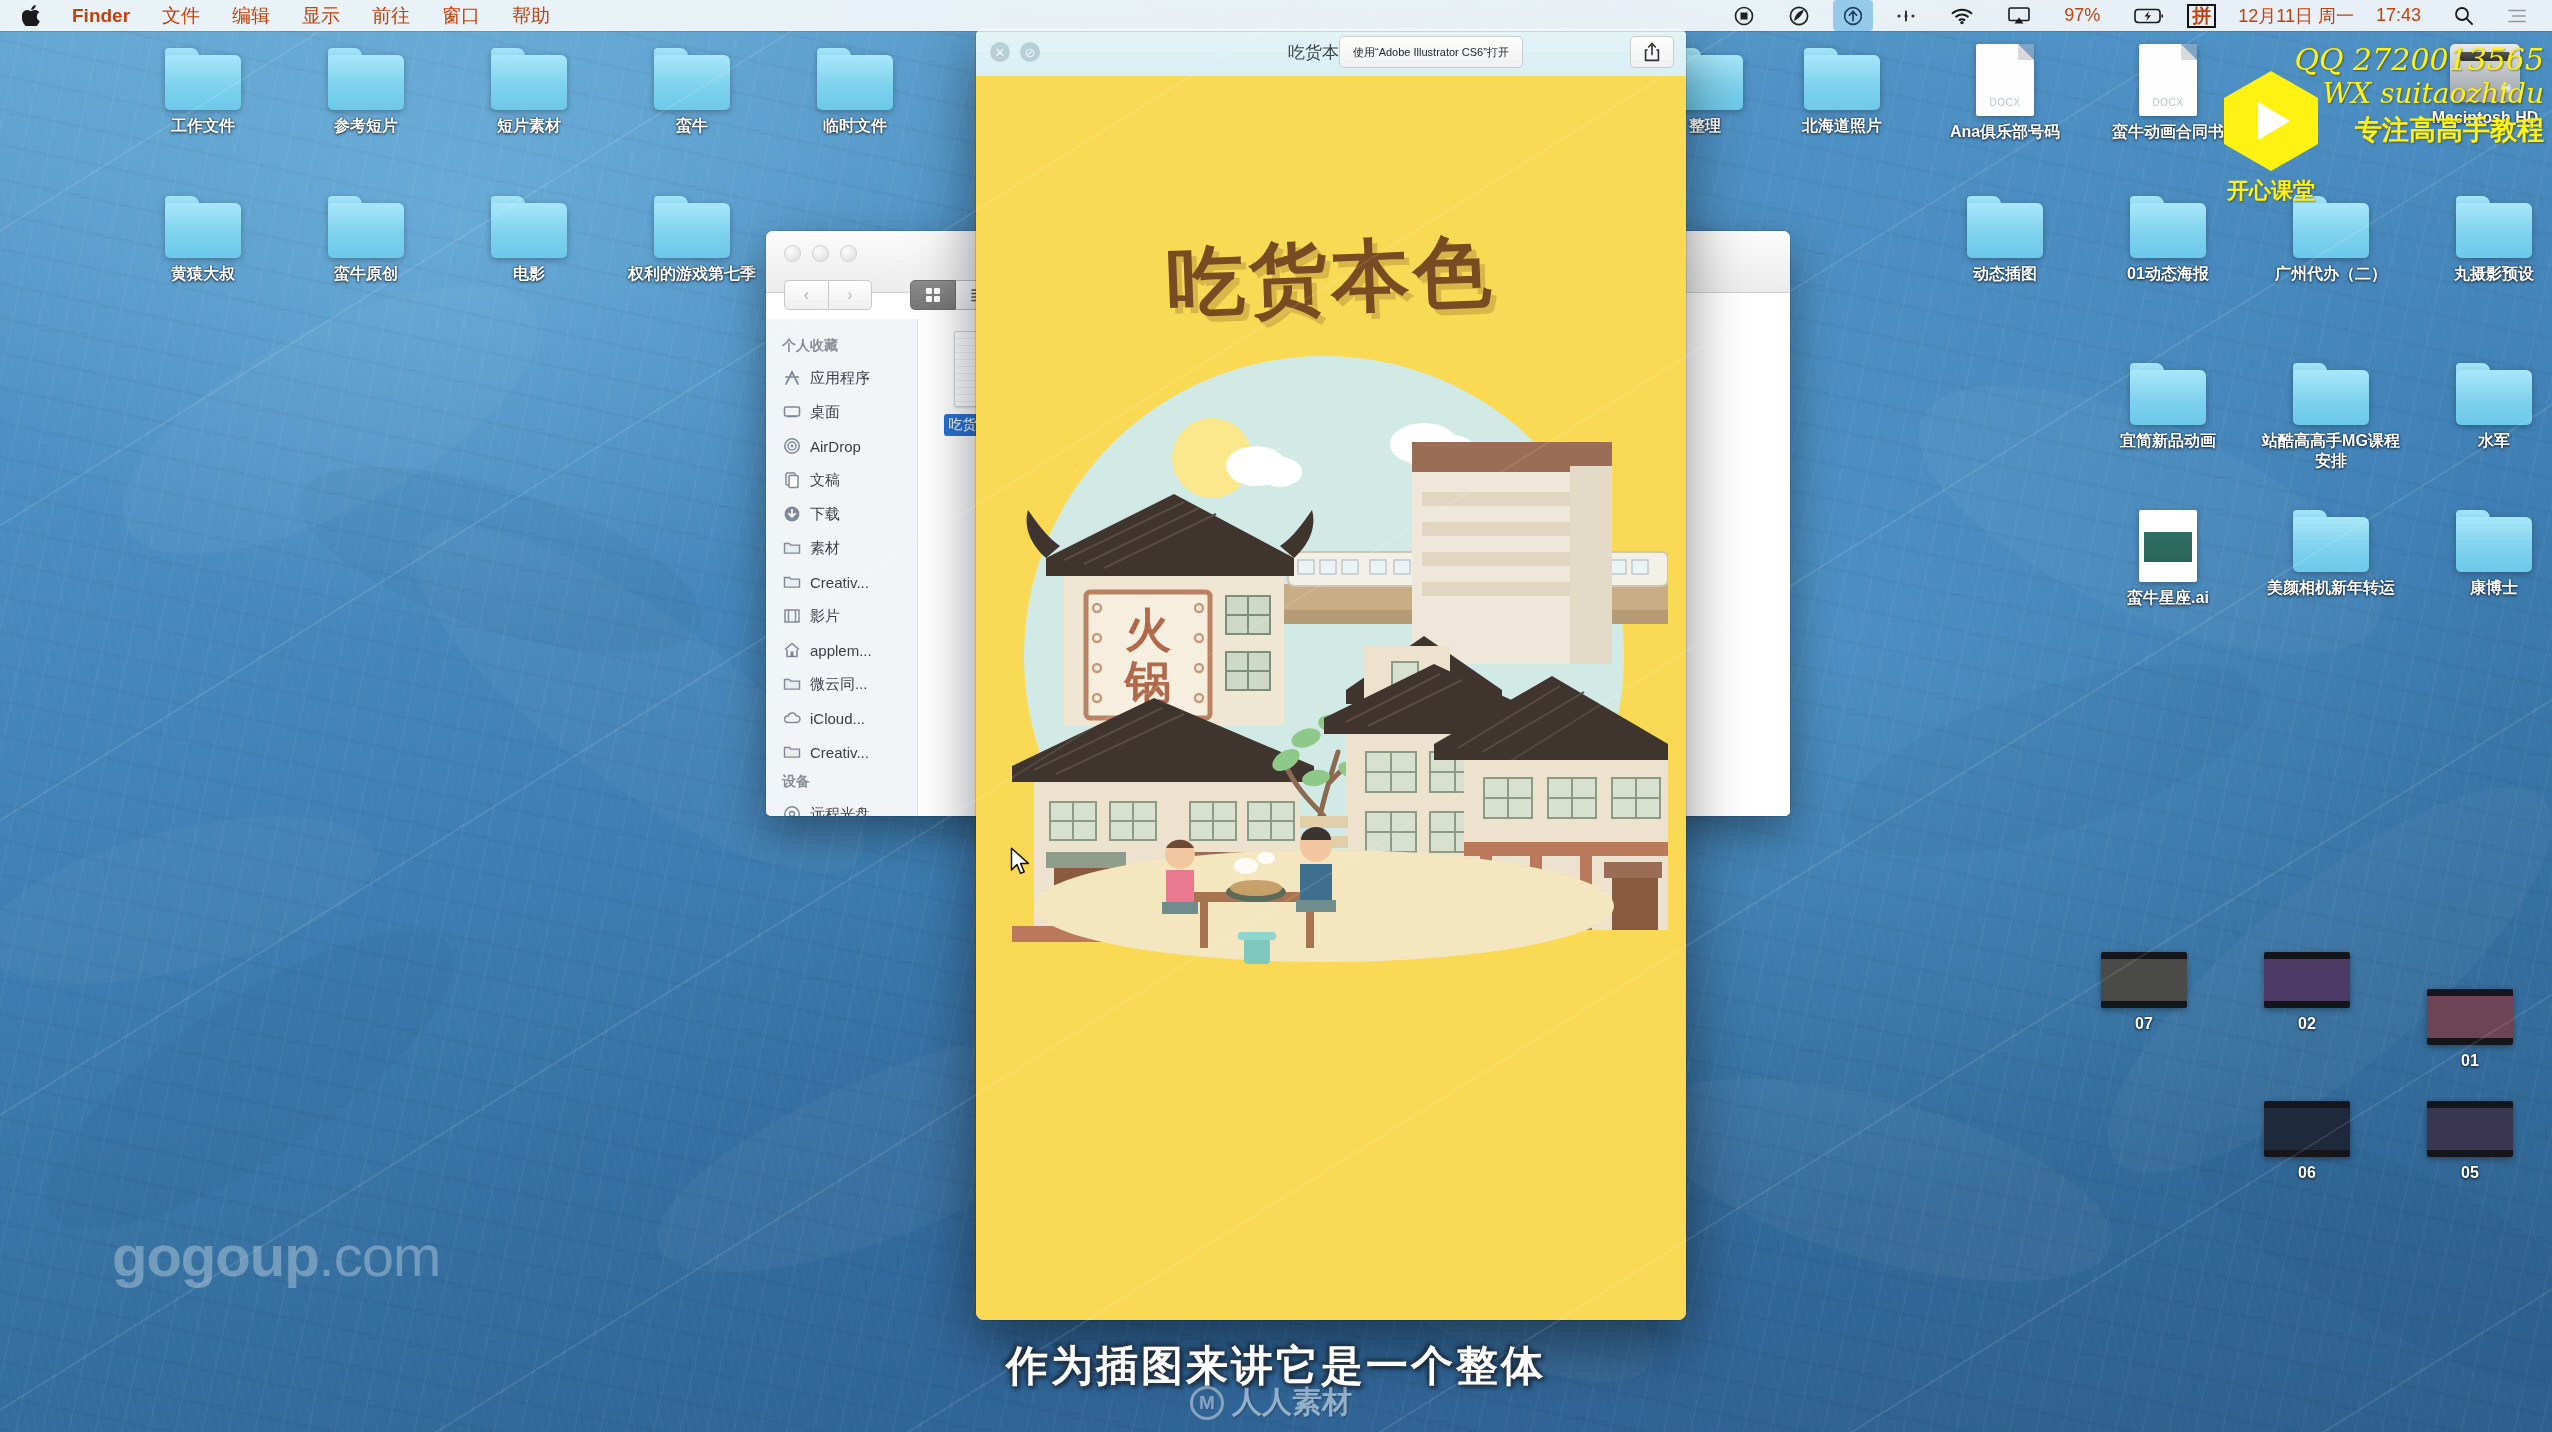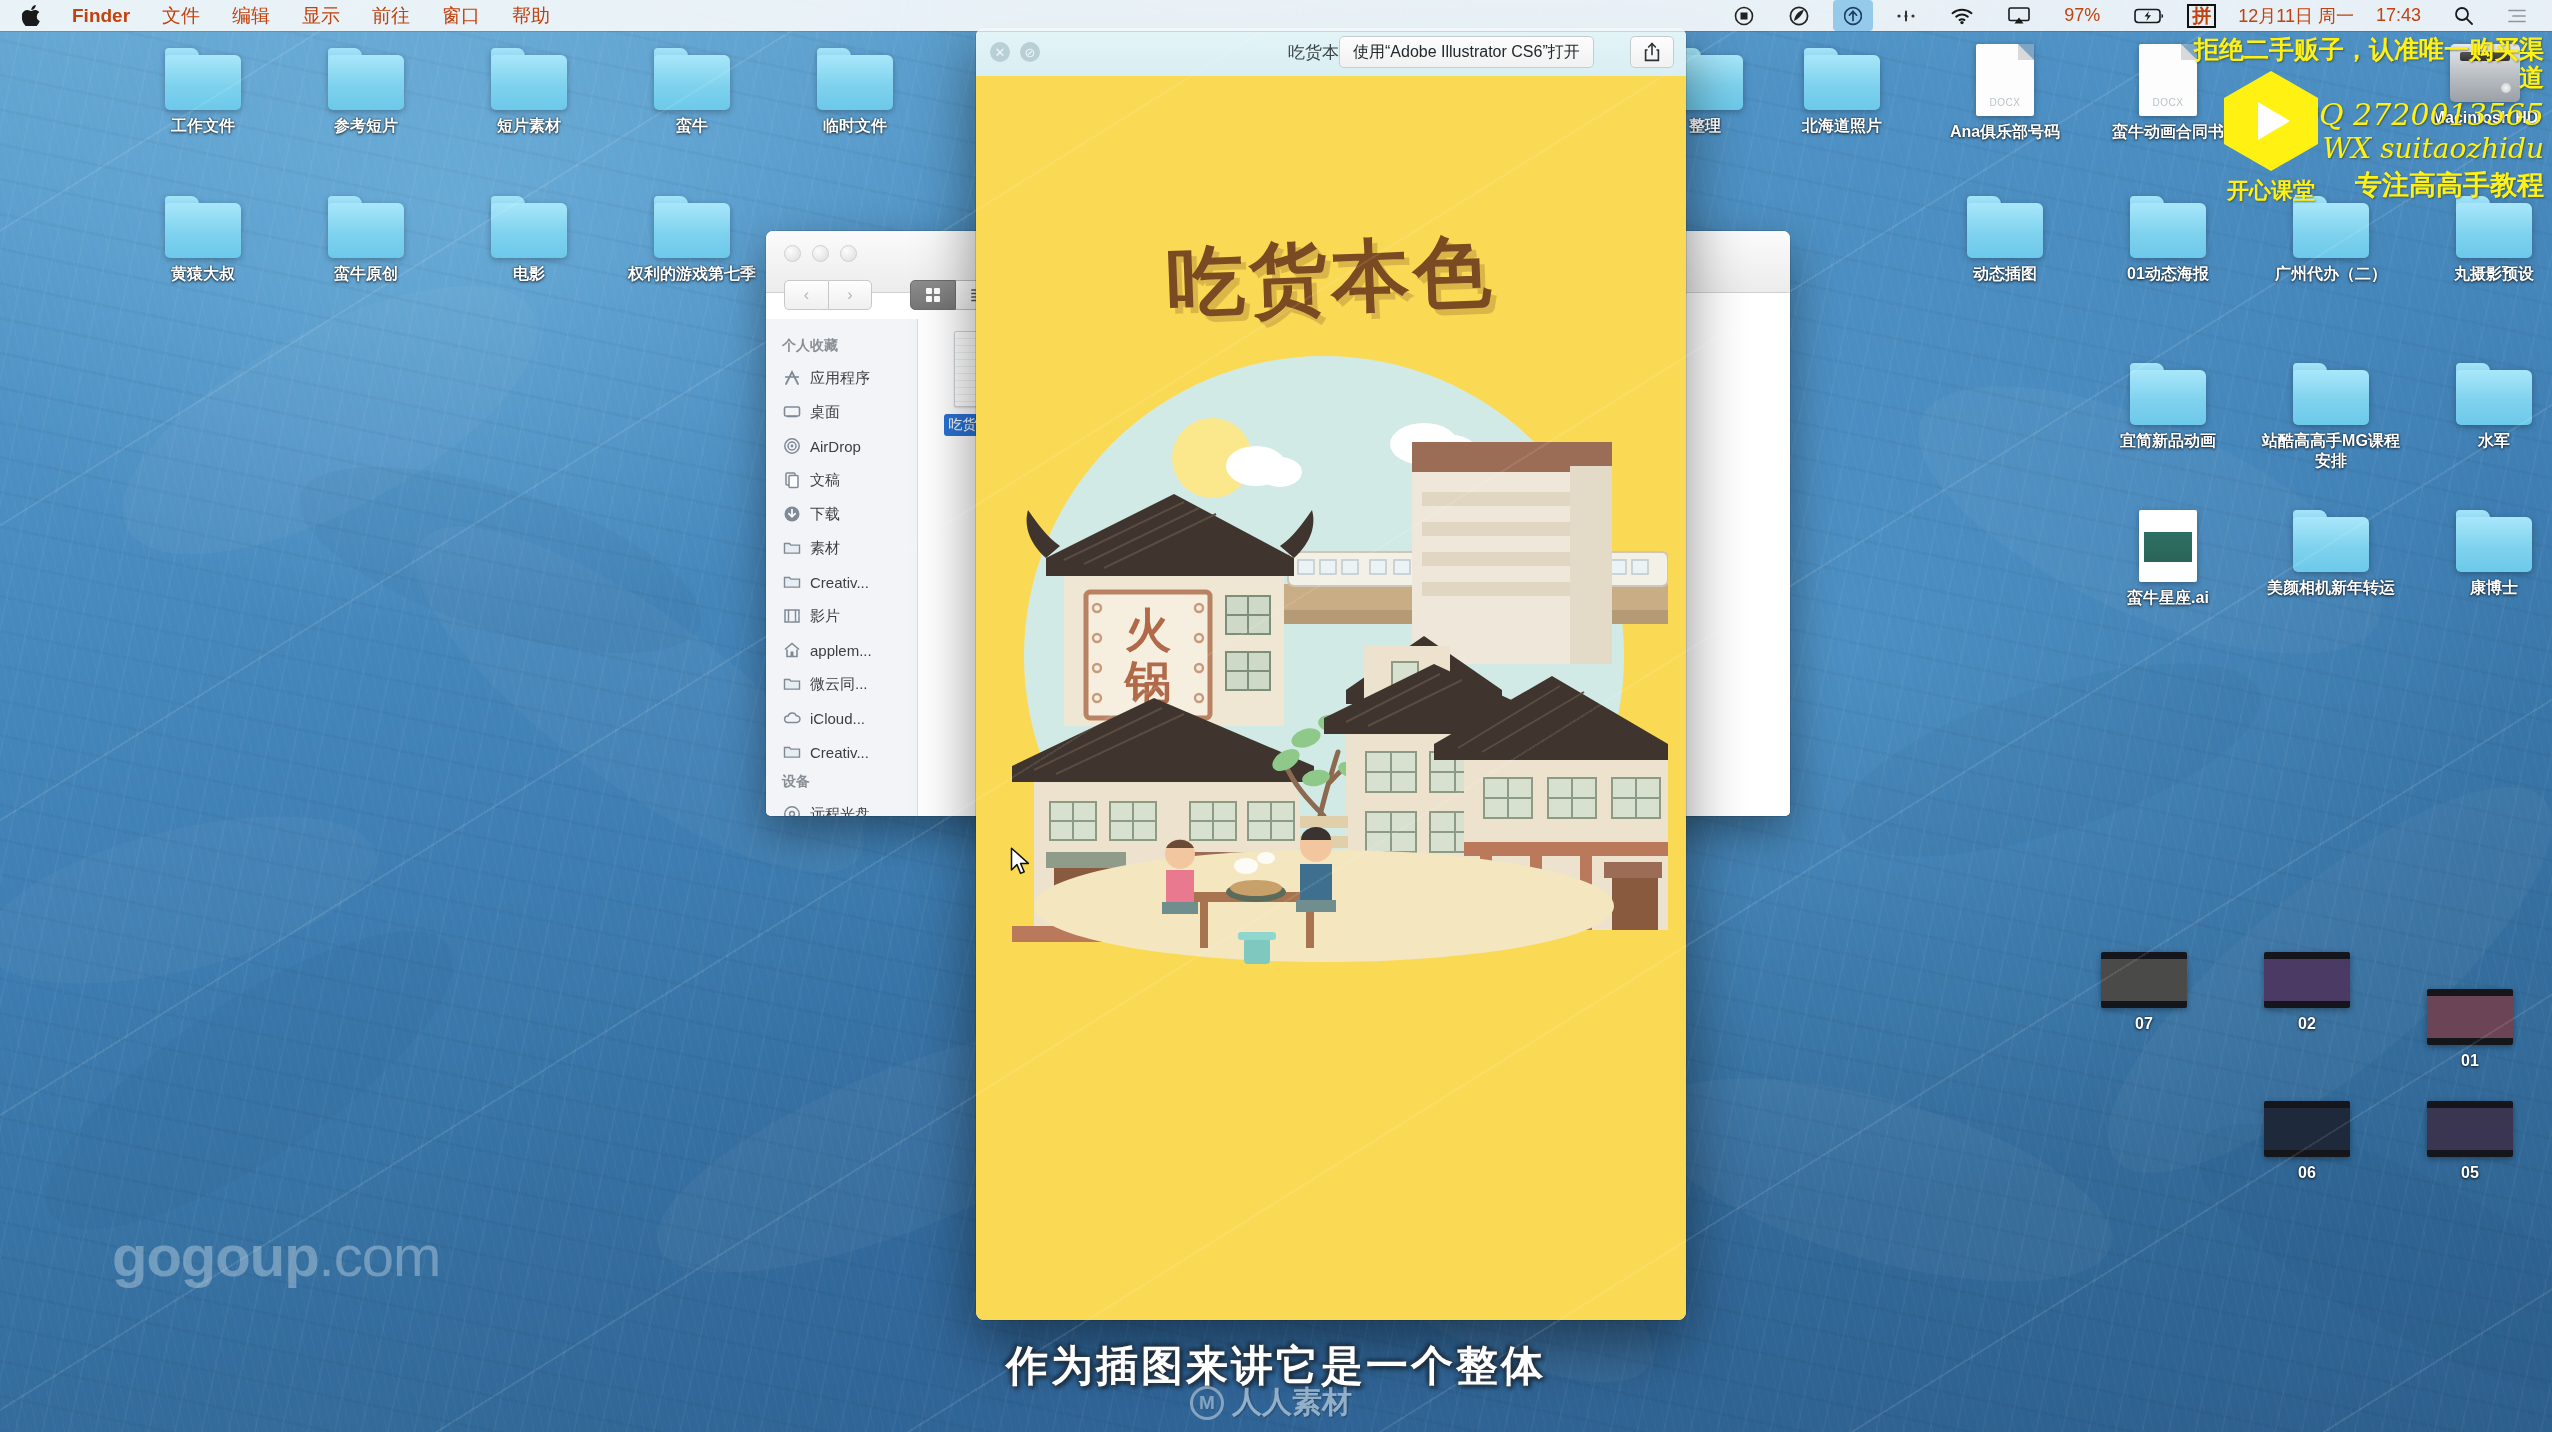--- a/index.html
+++ b/index.html
@@ -145,21 +145,21 @@
     height:48px; background:linear-gradient(180deg,#e4f4f7,#d8eff3);
     display:flex; align-items:center; padding:0 14px; gap:10px; position:relative;
   }
   .qlbtn{ width:20px; height:20px; border-radius:50%; background:#b9cfd6;
     display:flex; align-items:center; justify-content:center; color:#f0f8fa; font-size:13px; }
   #quicklook .qltitle{ position:absolute; left:0; right:0; text-align:center;
     font-size:17px; color:#3a4246; pointer-events:none; }
   #quicklook .qlopen{
     position:absolute; left:50%; transform:translateX(8px); top:8px; height:32px;
     padding:0 13px; background:linear-gradient(#fdfdfd,#f1f1f1); border:1px solid #c6cdd0;
-    border-radius:5px; font-size:16px; color:#22282b; display:flex; align-items:center; white-space:nowrap;
+    border-radius:5px; font-size:11px; color:#22282b; display:flex; align-items:center; white-space:nowrap;
   }
   #quicklook .qlshare{
     position:absolute; right:12px; top:8px; width:44px; height:32px;
     background:linear-gradient(#fdfdfd,#f1f1f1); border:1px solid #c6cdd0; border-radius:5px;
     display:flex; align-items:center; justify-content:center;
   }
   #quicklook .canvas{ position:absolute; top:48px; left:0; right:0; bottom:0; background:#fada54; overflow:hidden;}
 
   
   .ill-title{ position:absolute; left:0; right:0; top:150px; text-align:center;
@@ -810,21 +810,20 @@
 
 <div id="adlogo">
   <svg width="110" height="110" viewBox="0 0 110 110" class="svgico">
     <path d="M55 5 L102 32 L102 78 L55 105 L8 78 L8 32 Z" fill="#fff212"></path>
     <path d="M42 36 L74 55 L42 74 Z" fill="#ffffff"></path>
   </svg>
   <div class="cap">开心课堂</div>
 </div>
 
 <div id="ad">
-  <div class="l1">拒绝二手贩子，认准唯一购买渠道</div>
   <div class="l2">QQ  2720013565</div>
   <div class="l3">WX  suitaozhidu</div>
   <div class="l4">专注高高手教程</div>
 </div>
 
 <div id="subtitle">作为插图来讲它是一个整体</div>
 
 <div id="rrsc">
   <div class="logo">M</div>
   <div class="txt">人人素材</div>

